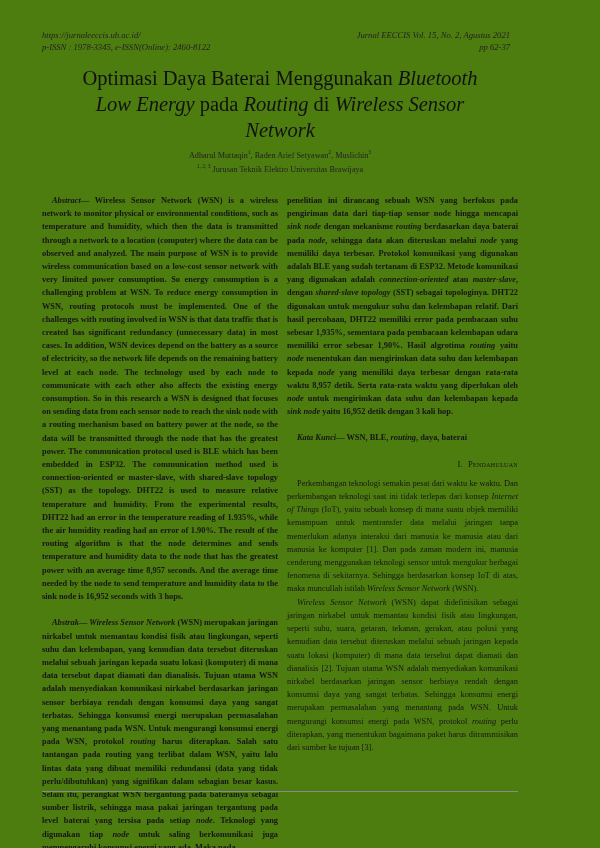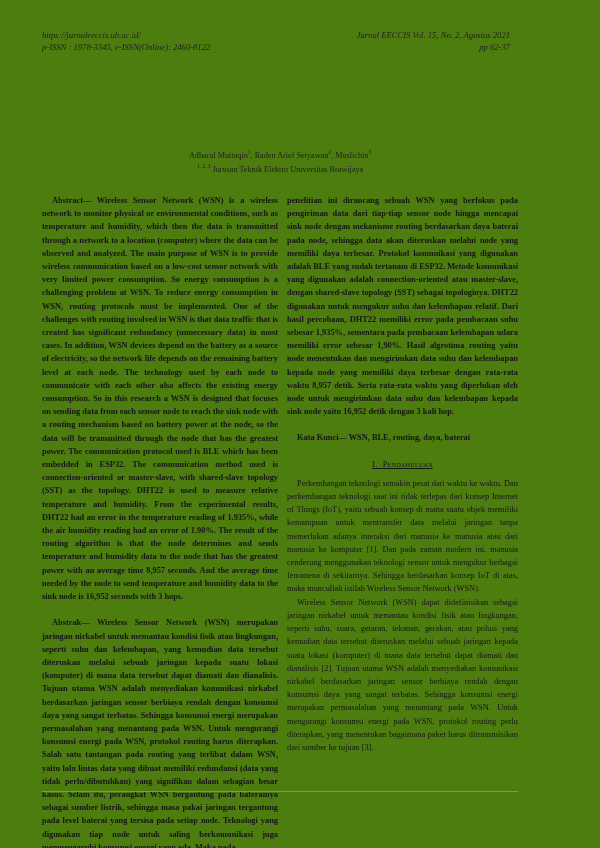--- a/index.html
+++ b/index.html
@@ -17,43 +17,48 @@
   .authors { position:absolute; left:30px; width:500px; top:147px; text-align:center;
              font-size:8.2px; line-height:11px; color:#222; }
   .authors sup { font-size:5.5px; }
 
   .col { position:absolute; top:194px; font-size:8.35px; line-height:13.2px; text-align:justify; color:#161616; }
   .col-left { left:42px; width:236px; }
   .col-right { left:287px; width:231px; }
   .col p { margin:0; }
   .bold { font-weight:bold; }
   .ind { text-indent:10px; }
-  .it { }
+  .it { font-style:italic; }
   .gap { height:13px; }
   .gap-s { height:6px; }
-  .sec-head { text-align:center; font-size:8.6px; letter-spacing:0.3px; margin:0;text-decoration:underline; }
+  .sec-head { text-align:right; font-size:8.6px; letter-spacing:0.3px; margin:0; }
   .sec-head .sc { font-variant:small-caps; }
   .kw { font-weight:bold; }
 
   .rule { position:absolute; left:42px; top:791px; width:476px; height:1px; background:#8a8a8a; }
 </style>
 </head>
 <body>
 
 <div class="page">
 
   <div class="hdr-left">
     <span class="hdr-line">https://jurnaleeccis.ub.ac.id/</span>
     <span class="hdr-line">p-ISSN : 1978-3345, e-ISSN(Online): 2460-8122</span>
   </div>
   <div class="hdr-right">
     <span class="hdr-line">Jurnal EECCIS Vol. 15, No. 2, Agustus 2021</span>
     <span class="hdr-line">pp 62-37</span>
   </div>
 
+  <div class="title">
+    <span>Optimasi Daya Baterai Menggunakan </span><span class="it">Bluetooth</span><br>
+    <span class="it">Low Energy</span><span> pada </span><span class="it">Routing</span><span> di </span><span class="it">Wireless Sensor</span><br>
+    <span class="it">Network</span>
+  </div>
 
   <div class="authors">
     <div>
       <span>Adharul Muttaqin</span><sup>1</sup><span>, Raden Arief Setyawan</span><sup>2</sup><span>, Muslichin</span><sup>3</sup>
     </div>
     <div>
       <sup>1, 2, 3</sup><span> Jurusan Teknik Elektro Universitas Brawijaya</span>
     </div>
   </div>
 

